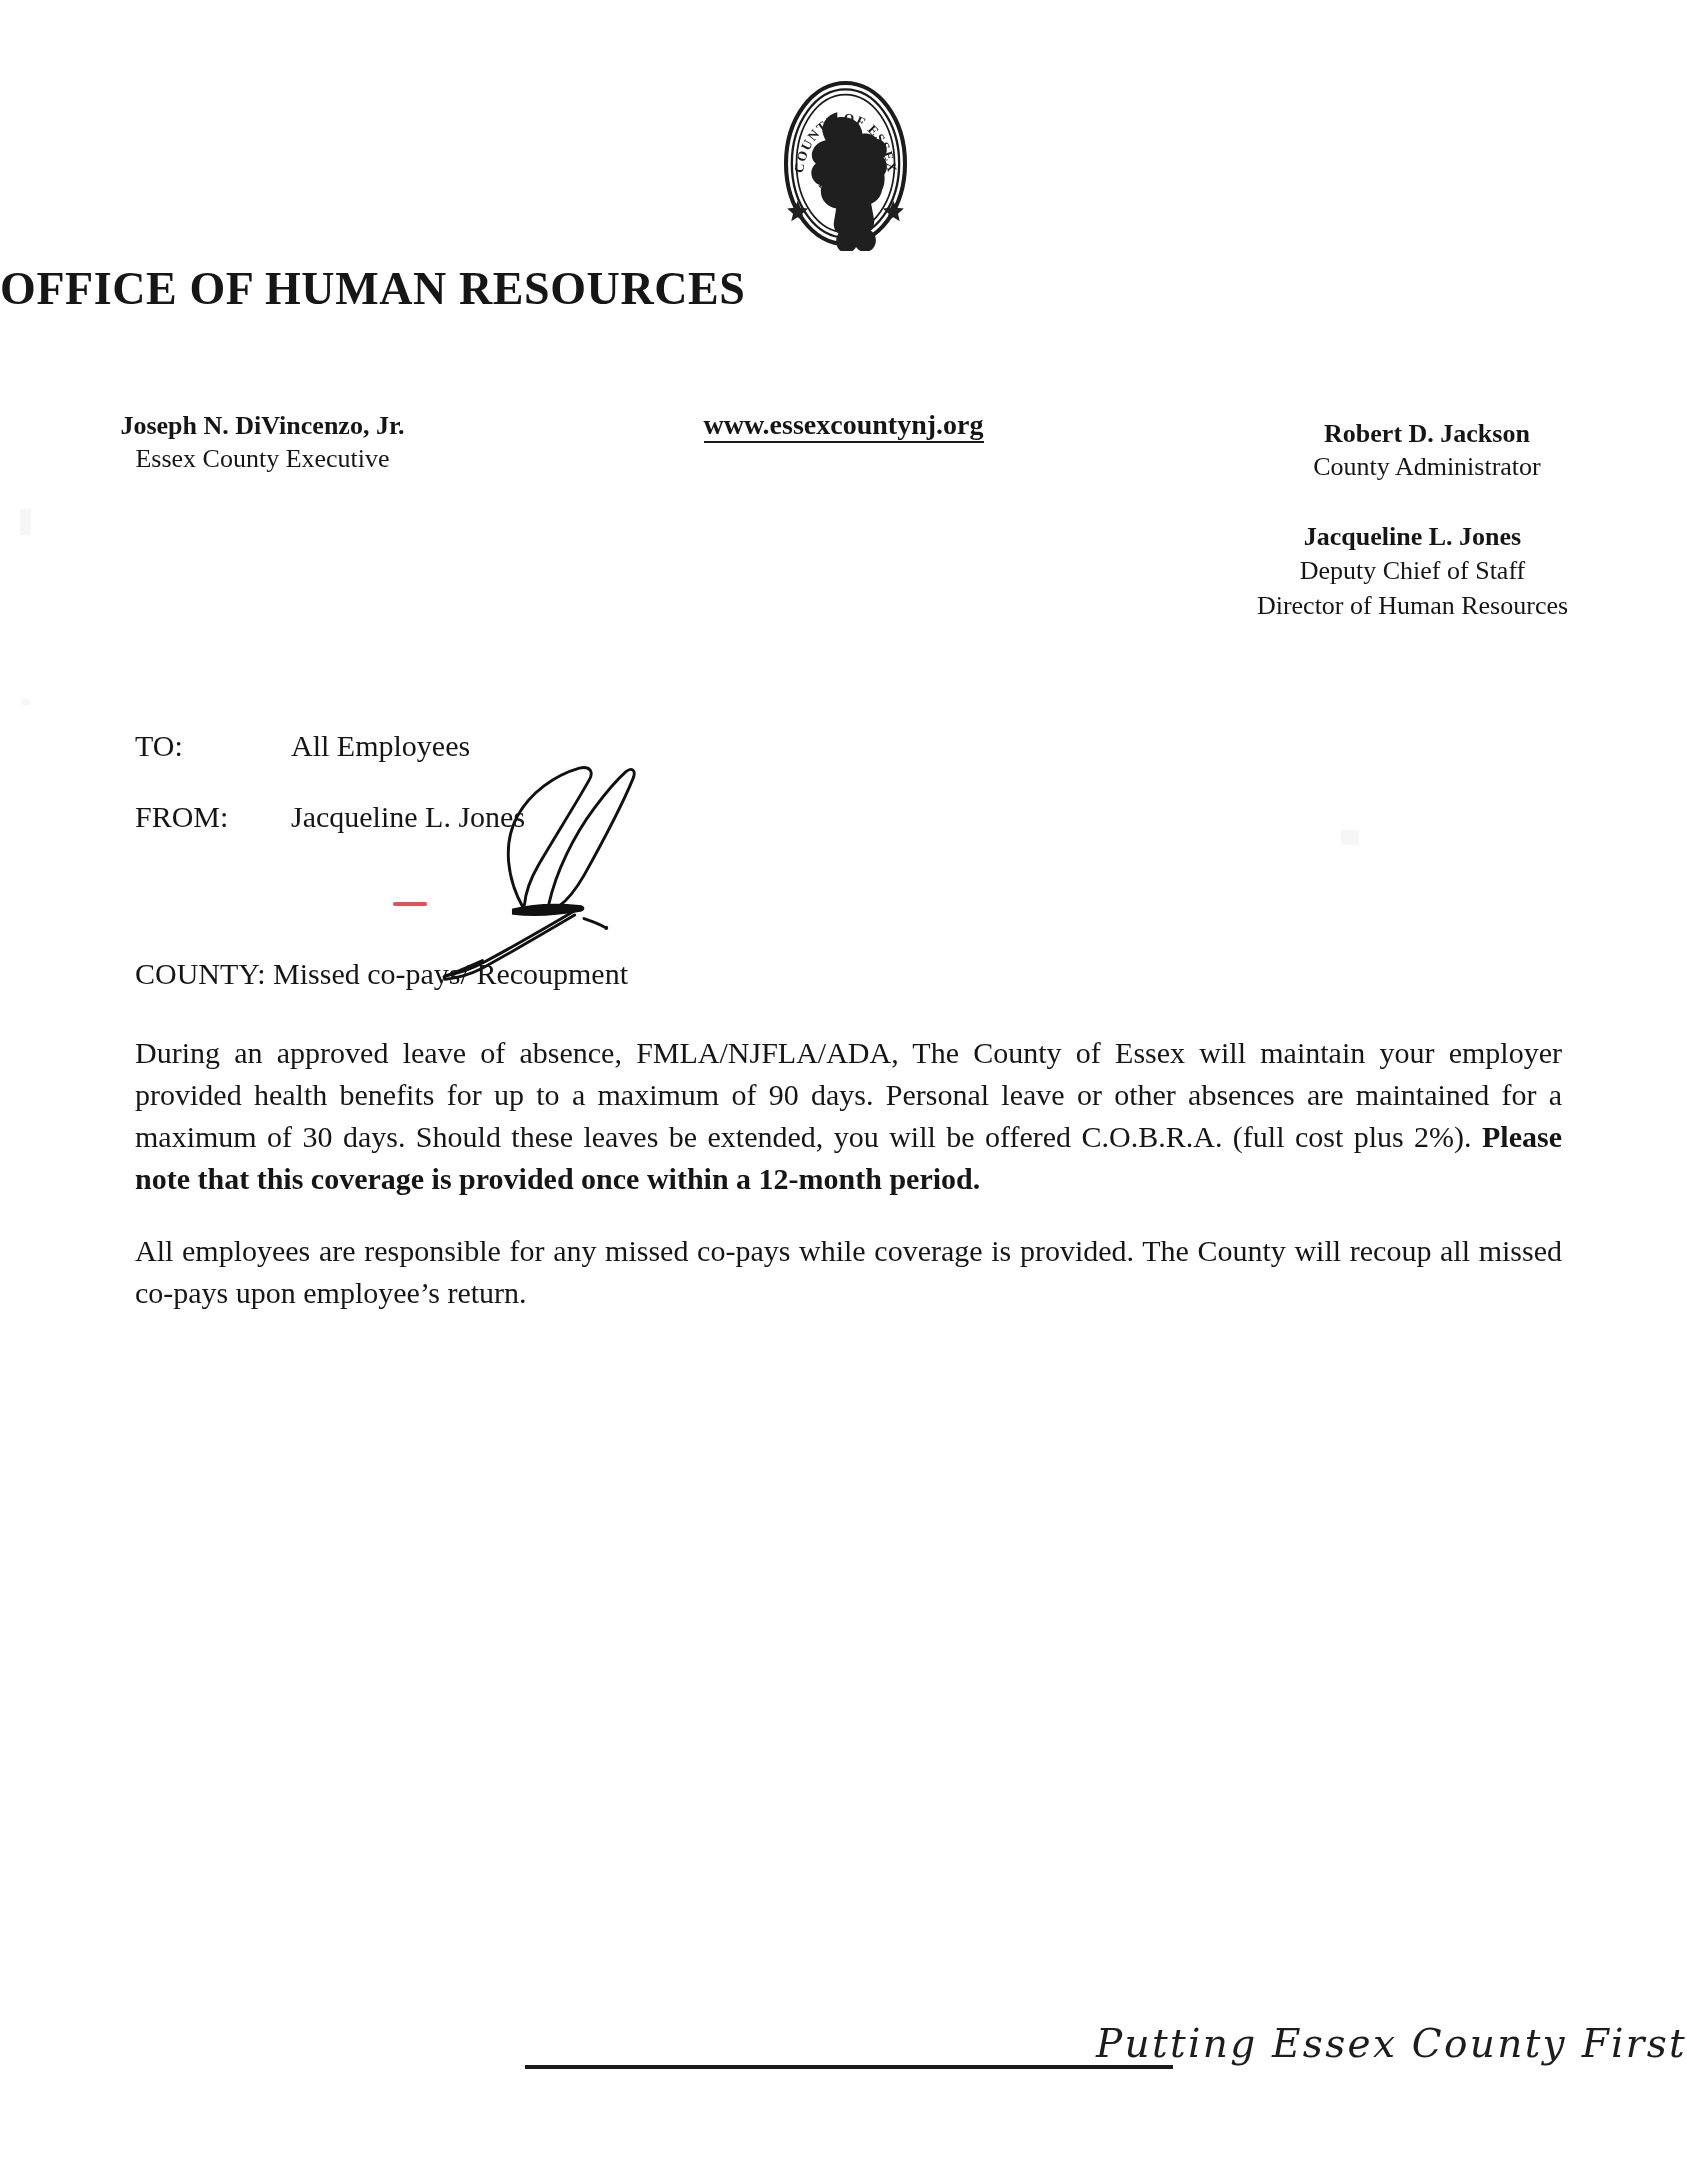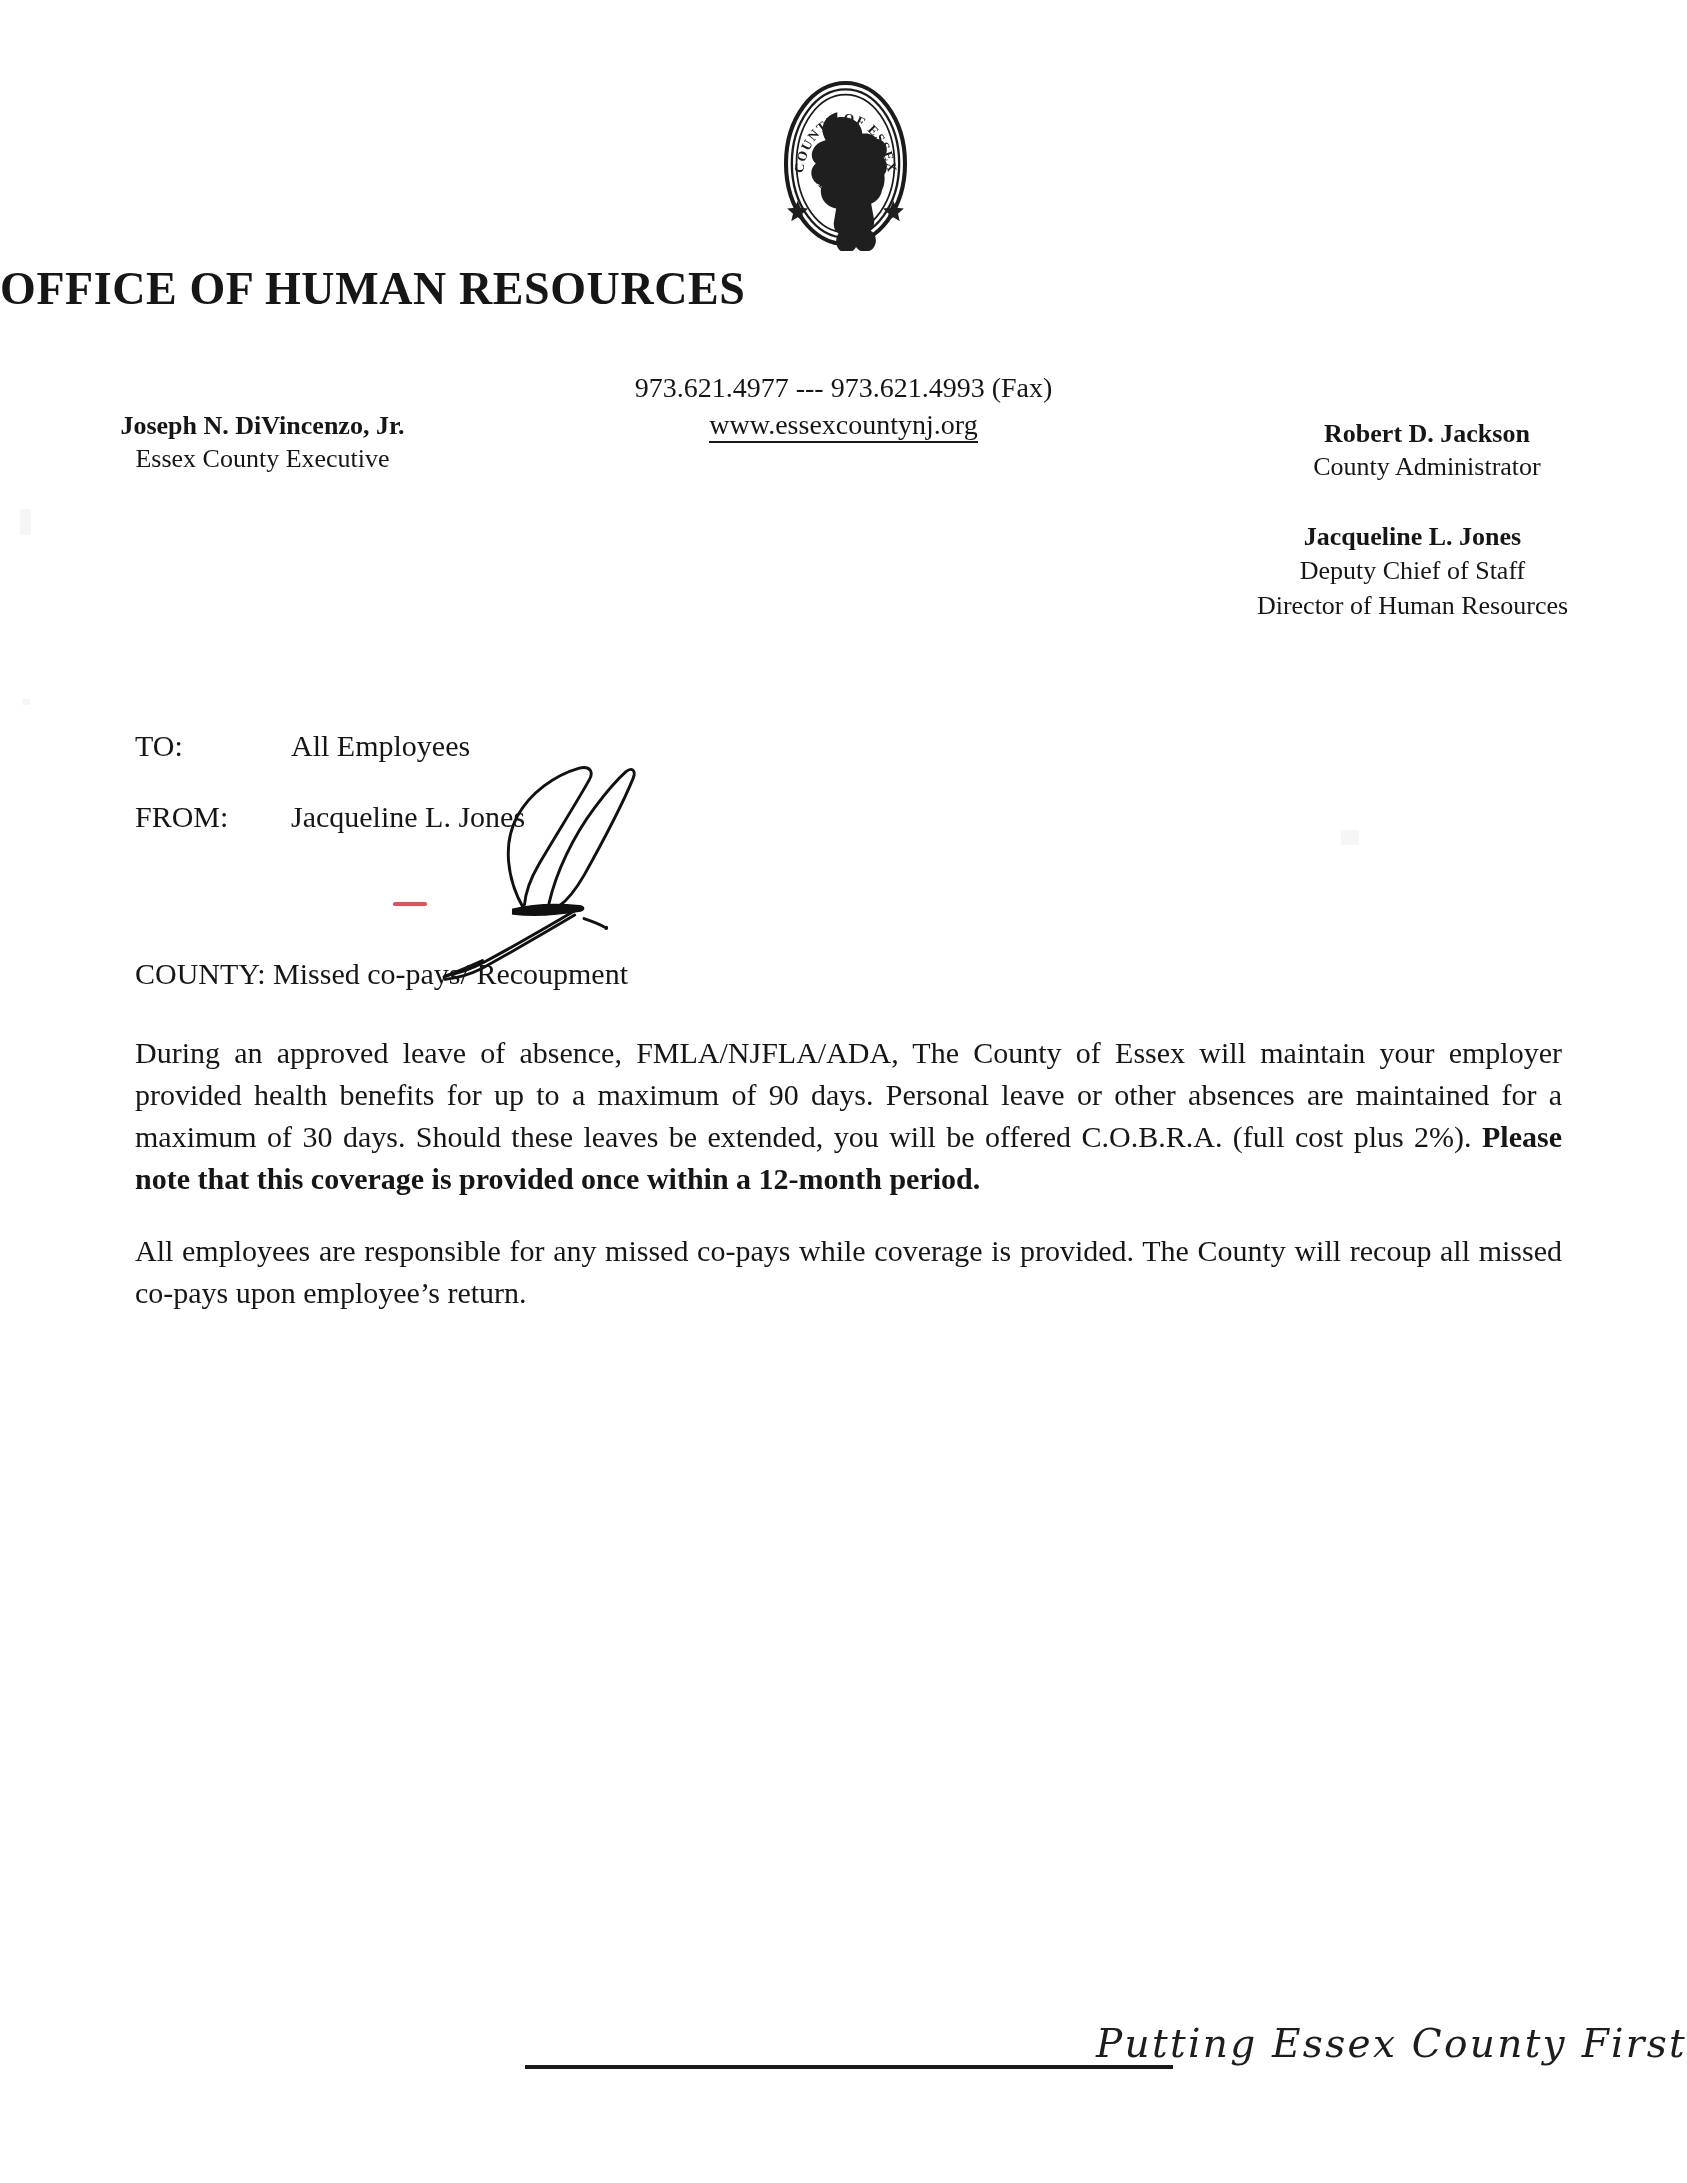--- a/index.html
+++ b/index.html
@@ -46,20 +46,21 @@
     line-height: 1.18;
   }
   .addr-1 { top: 333px; }
   .addr-2 { top: 371px; }
   .url-line {
     position: absolute;
     left: 0; right: 0;
     top: 409px;
     text-align: center;
     font-size: 28px;
+    font-weight: bold;
   }
   .url-line span {
     border-bottom: 2.9px solid #1a1a1a;
     padding-bottom: 0.6px;
   }
 
   
   .officer-left {
     position: absolute;
     left: 70px;
@@ -207,21 +208,20 @@
         <path d="M258 108 c10 -2 19 4 22 13 c3 10 -2 20 -12 23 c-9 3 -19 -2 -22 -11 c-3 -10 2 -21 12 -25 z"></path>
         <path d="M268 150 c8 10 11 23 8 36 c-3 14 -13 24 -26 28 l-3 -12 c9 -3 16 -10 18 -20 c2 -9 0 -18 -6 -25 z"></path>
       </g>
 
       <path d="M128 214 l5 12 l13 1 l-10 9 l3 13 l-11 -7 l-11 7 l3 -13 l-10 -9 l13 -1 z" fill="#1f1f1f"></path>
       <path d="M292 214 l5 12 l13 1 l-10 9 l3 13 l-11 -7 l-11 7 l3 -13 l-10 -9 l13 -1 z" fill="#1f1f1f"></path>
     </svg>
   </div>
 
   <div class="org-title">OFFICE OF HUMAN RESOURCES</div>
-  <div class="addr-line addr-2">973.621.4977 --- 973.621.4993 (Fax)</div>
   <div class="url-line"><span>www.essexcountynj.org</span></div>
 
   <div class="officer-left">
     <div class="officer-name">Joseph N. DiVincenzo, Jr.</div>
     <div>Essex County Executive</div>
   </div>
 
   <div class="officer-right">
     <div class="officer-name">Robert D. Jackson</div>
     <div>County Administrator</div>

